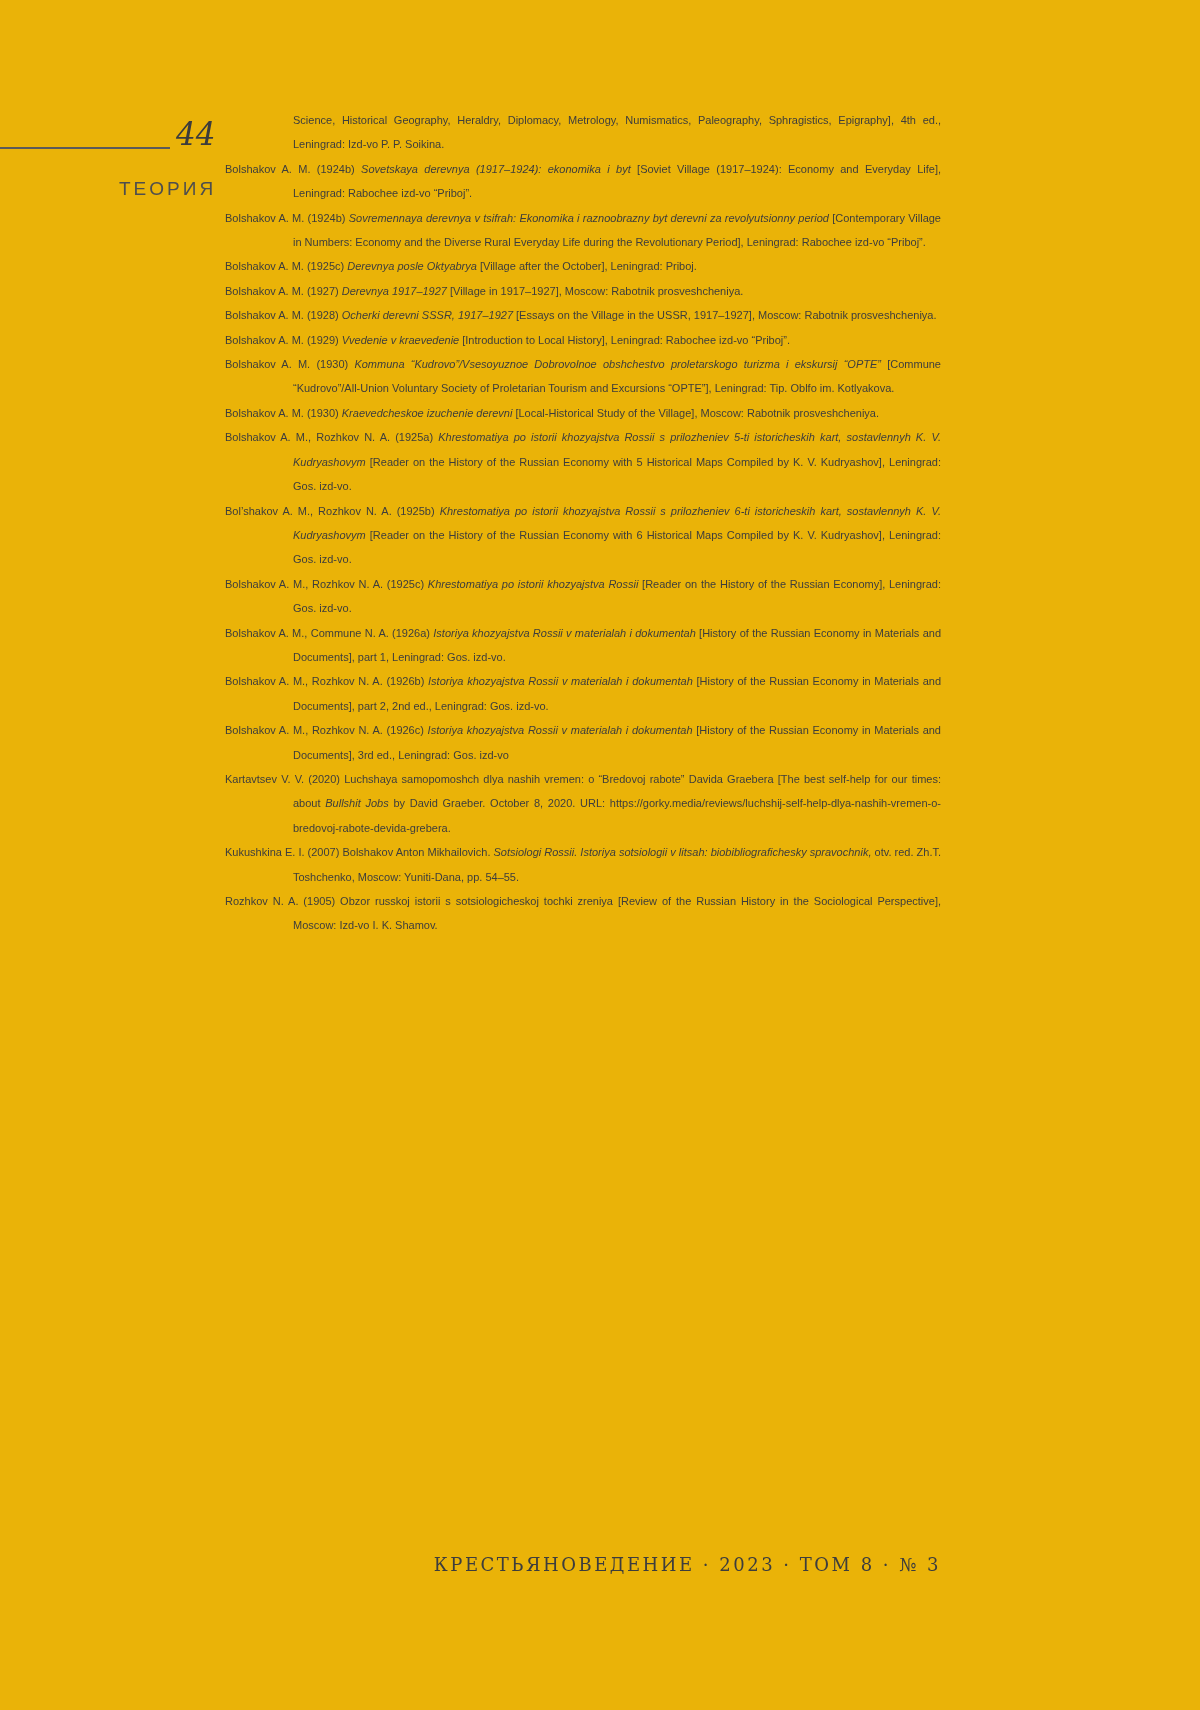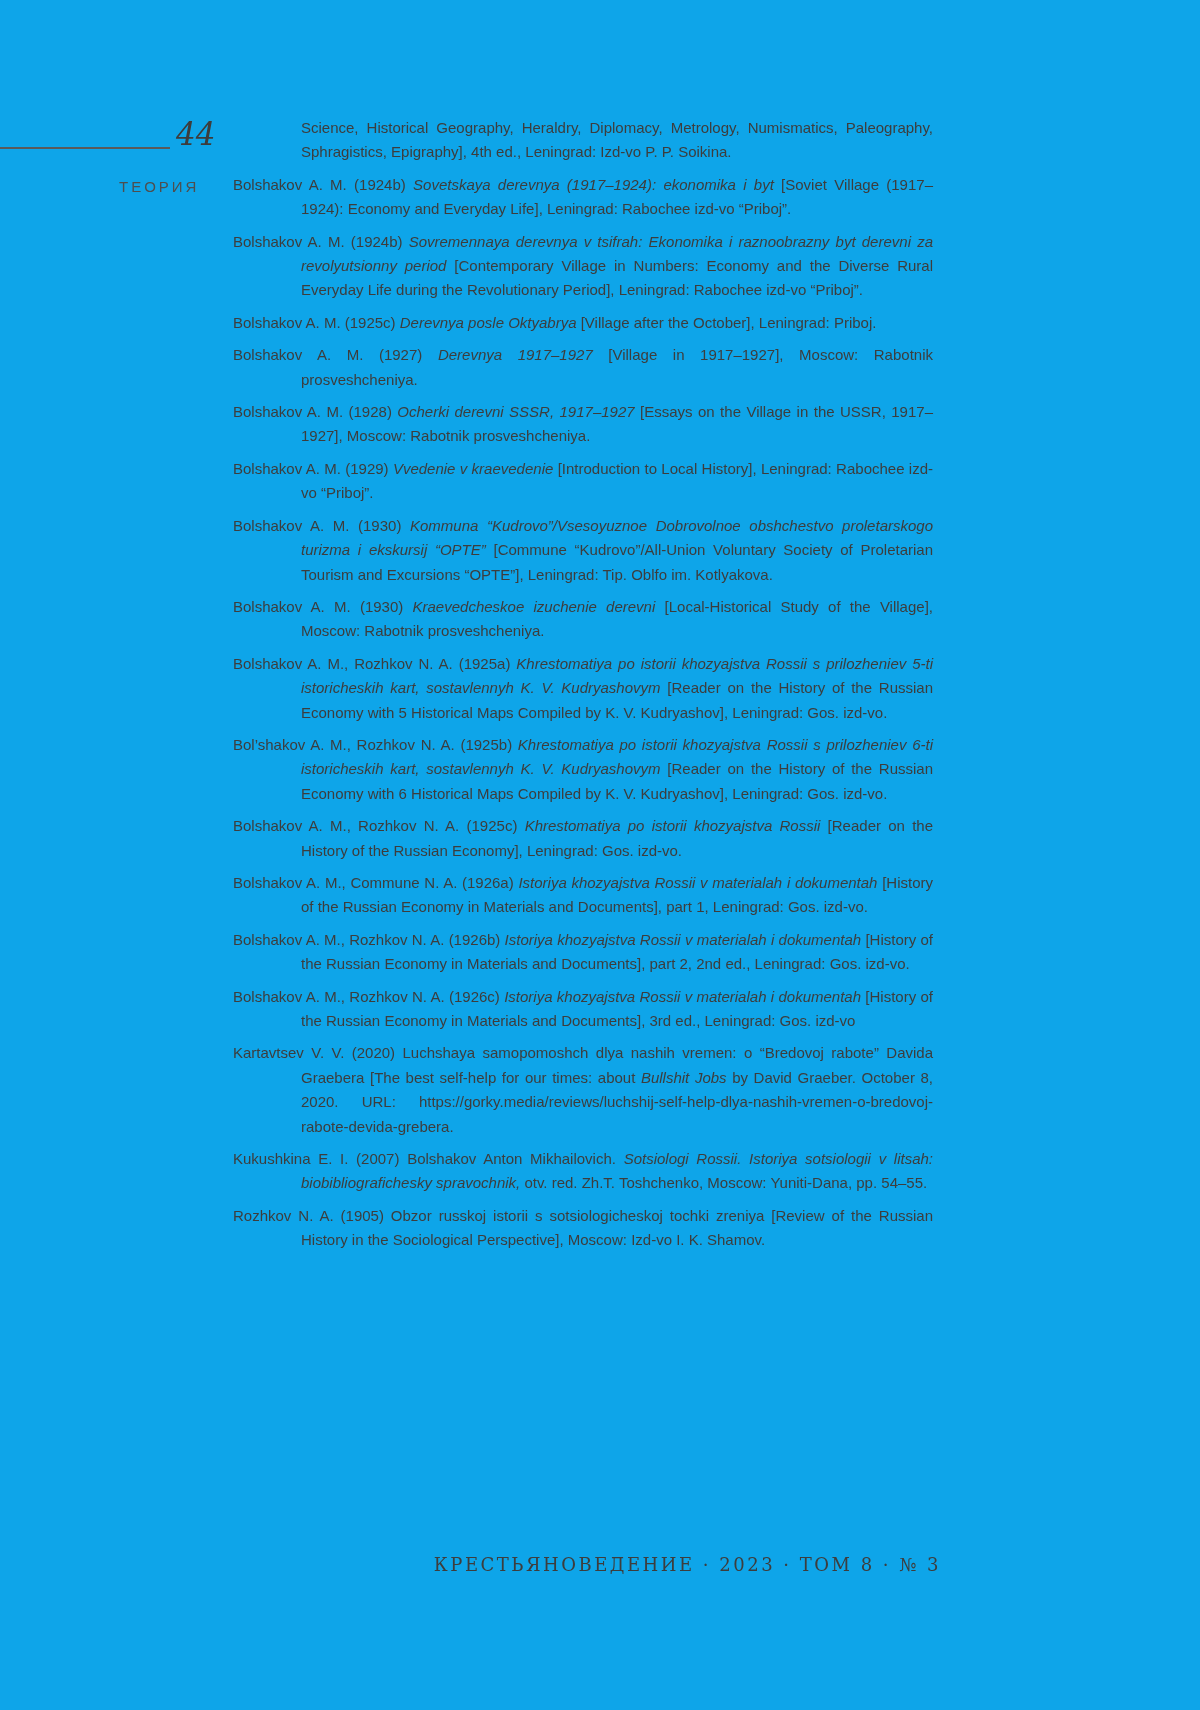--- a/index.html
+++ b/index.html
@@ -1,20 +1,20 @@
 <!DOCTYPE html>
 <html lang="en"><head>
 <meta charset="utf-8">
 <style>
   html, body { margin: 0; padding: 0; background: #ffffff; }
   #page {
     position: relative;
     width: 1200px;
     height: 1710px;
-    background: #0ea5e9;
+    background: #eab308;
     font-family: "Liberation Sans", sans-serif;
     overflow: hidden;
   }
   
   .pagenum-rule {
     position: absolute;
     left: 0; top: 147px;
     width: 170px;
     border-top: 2px solid #5a5a5a;
   }
@@ -22,33 +22,33 @@
     position: absolute;
     left: 176px; top: 116px;
     font-family: "DejaVu Serif", serif;
     font-style: italic;
     font-size: 31px;
     color: #3c3c3c;
   }
   .section-label {
     position: absolute;
     left: 119px; top: 178px;
-    font-size: 15px;
+    font-size: 19px;
     letter-spacing: 3px;
     color: #4e4e4e;
   }
   
   .refcol {
     position: absolute;
     left: 225px; top: 108px;
     width: 716px;
   }
   p.ref {
-    margin: 8px;
-    font-size: 15px;
+    margin: 0;
+    font-size: 11px;
     line-height: 24.4px;
     color: #3d3d3d;
     text-align: justify;
     padding-left: 68px;
     text-indent: -68px;
     word-break: break-word;
   }
   p.ref.cont { text-indent: 0; }
   p.ref .it { font-style: italic; }
   

